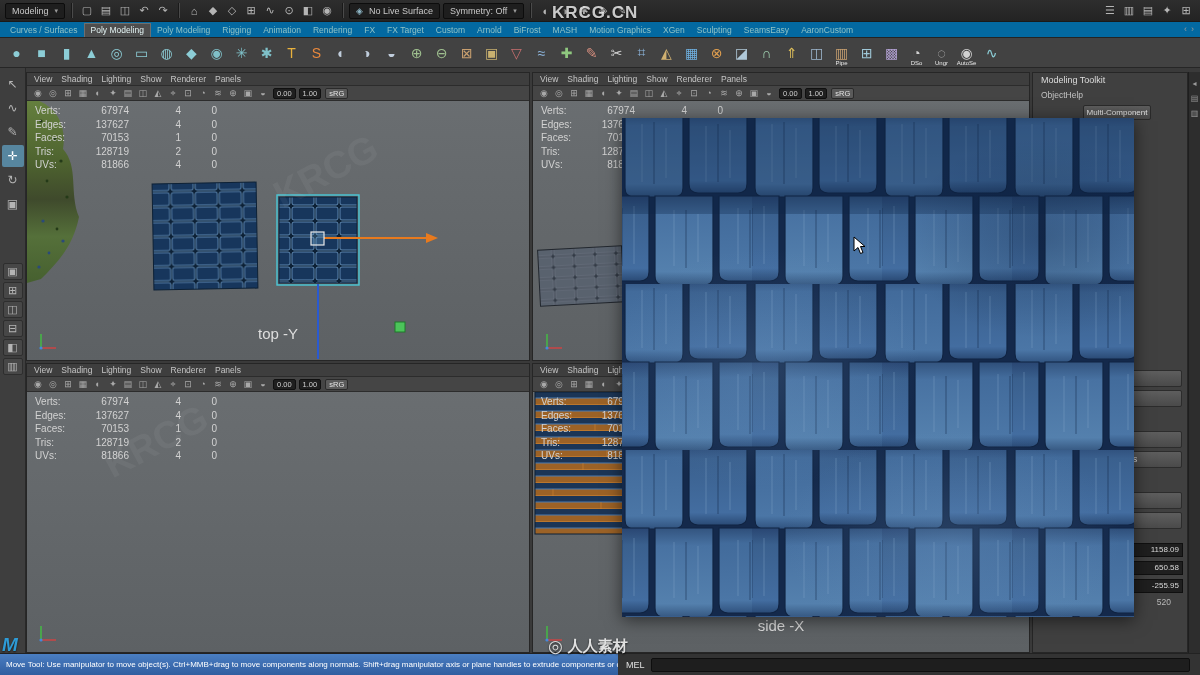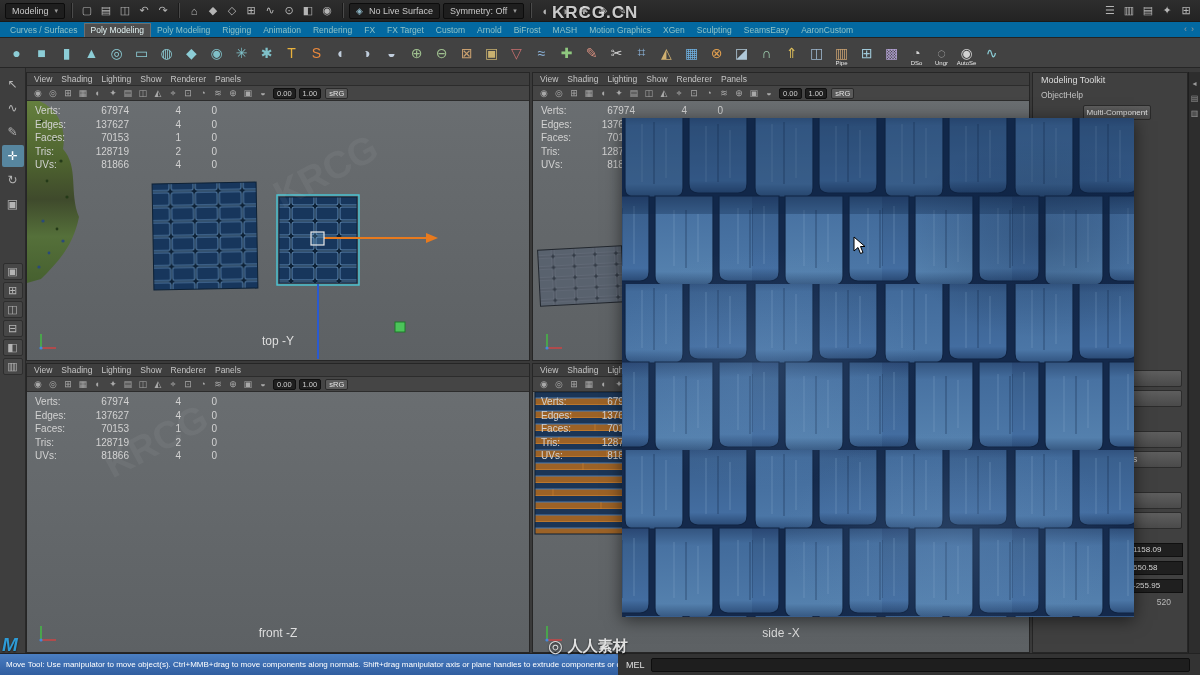--- a/index.html
+++ b/index.html
@@ -36,35 +36,35 @@
 .vpi{width:14px;height:13px;font-size:9px;color:#a9a9a9}
 .field{background:#1f1f1f;border:1px solid #101010;border-radius:2px;font-size:7.5px;color:#cfcfcf;height:11px;line-height:10px;padding:0 3px;margin-left:2px}
 .cschip{background:#5a5a5a;border:1px solid #2a2a2a;border-radius:2px;font-size:7.5px;color:#e2e2e2;height:11px;line-height:10px;padding:0 3px;margin-left:3px}
 .vpcontent{position:absolute;left:0;top:28px;right:0;bottom:0;overflow:hidden}
 .hud{position:absolute;left:8px;top:3px;font-size:10px;color:#d2d2d2;z-index:3}
 .hud-row{display:flex;height:13.5px;line-height:13.5px}
 .hud-label{width:42px}
 .hud-total{width:52px;text-align:right}
 .hud-sel{width:52px;text-align:right}
 .hud-comp{width:36px;text-align:right}
-.vplabel{position:absolute;bottom:12px;left:0;width:100%;text-align:center;font-size:12px;color:#dedede;z-index:3}
+.vplabel{position:absolute;bottom:18px;left:0;width:100%;text-align:center;font-size:15px;color:#dedede;z-index:3}
 .axis{position:absolute;left:10px;bottom:8px;z-index:3}
 .csvg{position:absolute;left:0;top:0}
 
 .panel{left:1032px;top:72px;width:156px;height:581px;background:#404040;border:1px solid #262626;z-index:2}
 .pnl-title{position:absolute;left:8px;top:2px;font-size:9px;color:#dcdcdc;white-space:nowrap}
 .pnl-menus{position:absolute;left:8px;top:17px;display:flex;font-size:8.5px;color:#c2c2c2}
 .mcbtn{position:absolute;left:50px;top:32px;width:68px;height:15px;background:linear-gradient(#5c5c5c,#484848);border:1px solid #2a2a2a;border-radius:2px;font-size:8px;color:#e0e0e0;text-align:center;line-height:13px;white-space:nowrap;overflow:hidden}
 .tkbuttons{position:absolute;left:5px;right:5px;top:294px}
 .tkbtn{height:17px;margin:3px 0;background:linear-gradient(#5e5e5e,#4a4a4a);border:1px solid #2c2c2c;border-radius:2px;color:#e0e0e0;font-size:9px;text-align:center;line-height:15px;cursor:pointer}
 .tkbtn.gap{margin-top:24px}
 .coords{position:absolute;right:4px;top:466px;width:66px}
 .coordrow{display:flex;align-items:center;margin:4px 0;height:14px}
 .chip{width:10px;height:13px;border:1px solid #1c1c1c}
-.coordfield{flex:1;margin-left:2px;background:#1f1f1f;border:1px solid #101010;font-size:8px;color:#d8d8d8;padding:1px 3px;height:14px}
+.coordfield{flex:1;margin-left:2px;background:#1f1f1f;border:1px solid #101010;font-size:8px;color:#d8d8d8;text-align:right;padding:1px 3px;height:14px}
 .extraval{position:absolute;right:16px;top:524px;font-size:8.5px;color:#b8b8b8}
 .edgestrip{left:1188px;top:72px;width:12px;height:581px;background:#2d2d2d;border-left:1px solid #1e1e1e;display:flex;flex-direction:column;align-items:center;padding-top:4px;z-index:2}
 .edgestrip .icon{width:11px;height:13px;font-size:8px;margin:1px 0;color:#9a9a9a}
 
 .overlay{left:622px;top:118px;width:512px;height:499px;z-index:40;box-shadow:0 3px 16px rgba(0,0,0,.55)}
 
 .statusbar{left:0;top:653px;width:1200px;height:22px;background:#333;display:flex;align-items:center;z-index:10;border-top:1px solid #222}
 .helpline{width:618px;height:22px;background:linear-gradient(#4a7ec2,#2f5c9e);color:#fff;font-size:8px;line-height:22px;padding:0 6px;white-space:nowrap;overflow:hidden}
 .mel{font-size:9px;color:#e0e0e0;margin:0 6px 0 8px}
 .cmdinput{flex:1;height:14px;margin-right:10px;background:#1e1e1e;border:1px solid #0e0e0e;border-radius:2px}
@@ -469,21 +469,20 @@
             <span class="hud-sel">2</span>
             <span class="hud-comp">0</span>
           </div>
           <div class="hud-row">
             <span class="hud-label">UVs:</span>
             <span class="hud-total">81866</span>
             <span class="hud-sel">4</span>
             <span class="hud-comp">0</span>
           </div>
         </div>
-      <div class="vplabel">front -Z</div>
       <svg class="axis" width="22" height="22">
         <line x1="4" y1="18" x2="19" y2="18" stroke="#cc4444" stroke-width="1.5"></line>
         <line x1="4" y1="18" x2="4" y2="4" stroke="#44bb44" stroke-width="1.5"></line>
         <circle cx="4" cy="18" r="1.6" fill="#4488dd"></circle>
       </svg>
     </div>
   </div>
 
   <div class="vp" style="left:532px;top:363px;width:498px;height:290px">
     <div class="vpmenu">

